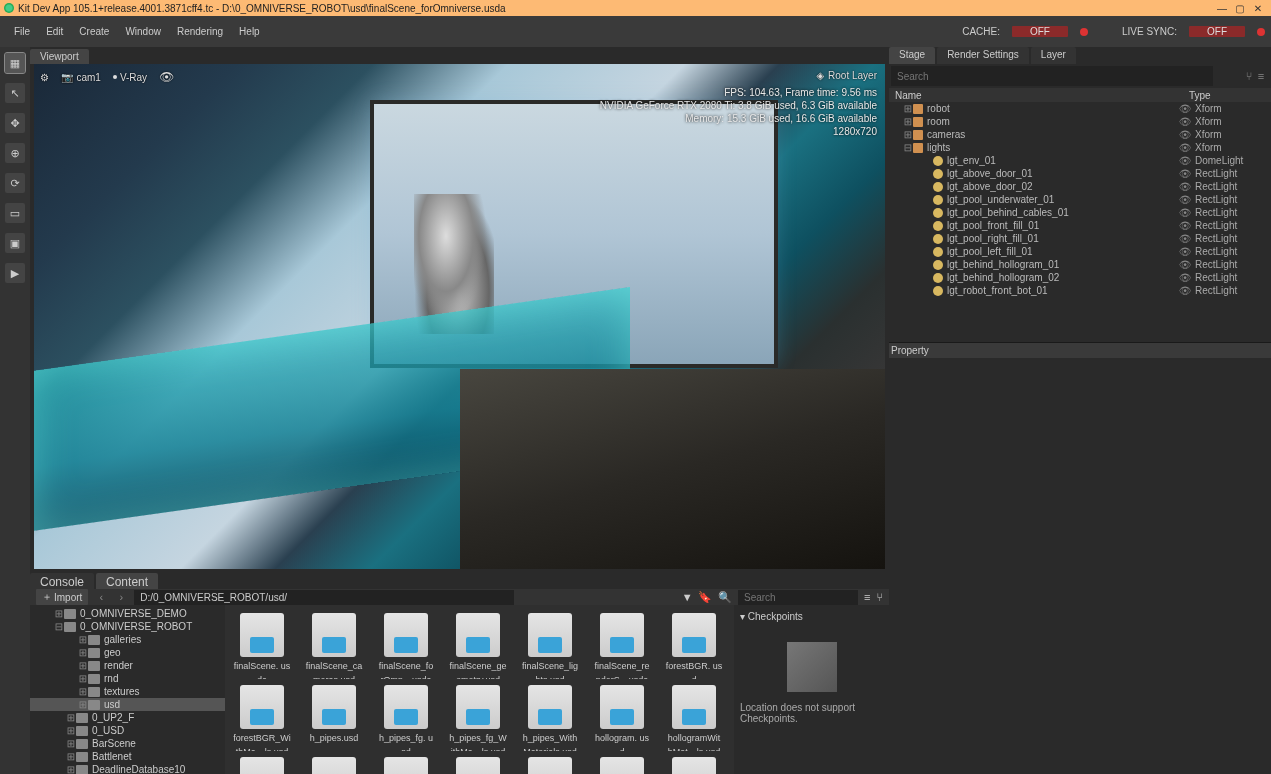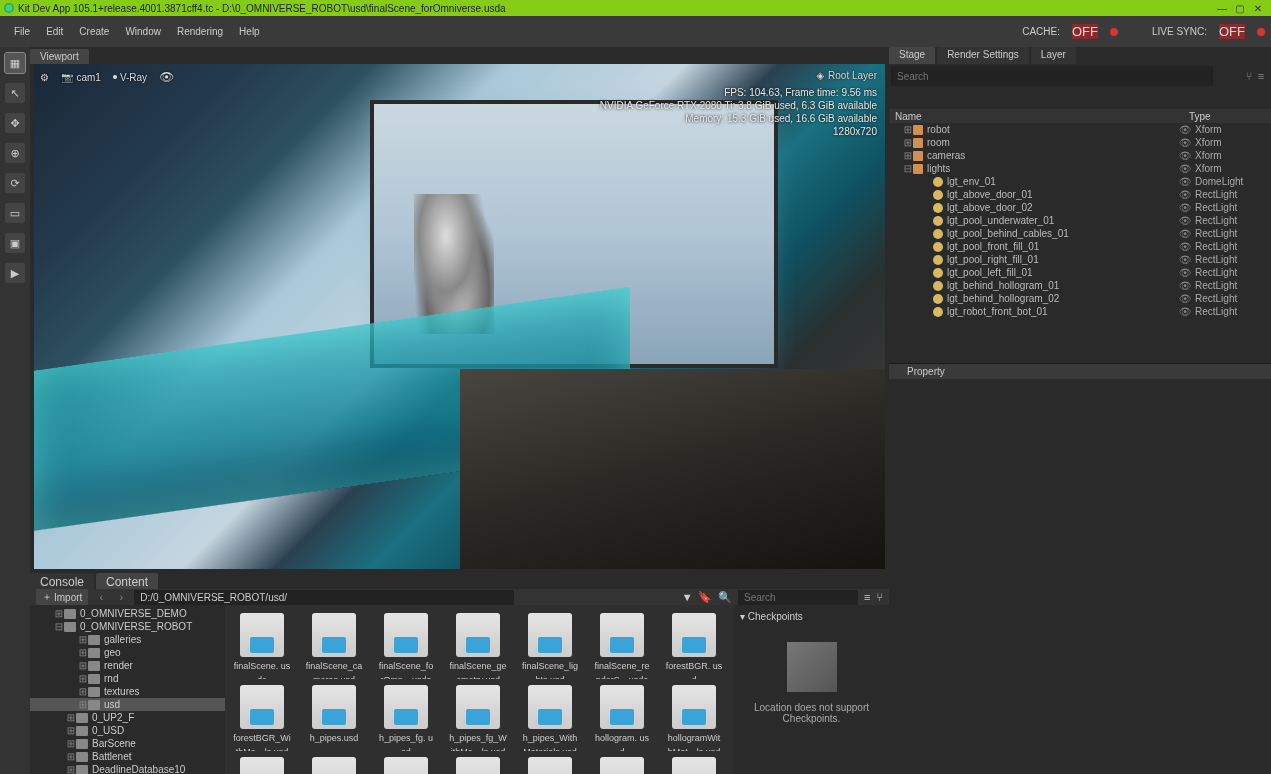--- a/index.html
+++ b/index.html
@@ -8,21 +8,21 @@
   font-size: 11px;
   background: #2a2a2a;
   color: #ccc;
   width: 1271px;
   height: 774px;
   overflow: hidden;
   user-select: none;
 }
 .titlebar {
   height: 16px;
-  background: #84cc16;
+  background: #fdba74;
   color: #222;
   display: flex;
   align-items: center;
   padding: 0 4px;
   font-size: 10px;
 }
 .titlebar .app-icon {
   width: 10px; height: 10px;
   background: radial-gradient(circle,#4c8 40%,#2a5 60%);
   border-radius: 50%;
@@ -37,23 +37,23 @@
   align-items: center;
   padding-left: 6px;
   font-size: 10px;
   color: #ccc;
 }
 .menubar .menu-item { padding: 0 8px; cursor: default; }
 .menubar .right { margin-left: auto; display: flex; align-items: center; padding-right: 6px; gap:12px;}
 .badge-off {
   background: #8b2a2a;
   color: #ddd;
-  padding: 0 0;
+  padding: 0 18px;
   border-radius: 1px;
-  font-size: 13px;
+  font-size: 10px;
 }
 .badge-red-dot {
   width: 8px; height: 8px; background: #d33; border-radius: 50%;
 }
 .main-row {
   display: flex;
   height: calc(774px - 16px - 17px);
 }
 .left-toolbar {
   width: 30px;
@@ -237,39 +237,39 @@
   padding: 6px;
   font-size:10px;
   display:flex; flex-direction:column; align-items:center;
 }
 .chk-header { align-self:flex-start; margin-bottom: 20px; text-align: center;}
 .chk-icon {
   width:50px; height:50px;
   background: linear-gradient(135deg,#777,#555);
   margin-bottom:10px;
 }
-.chk-text { text-align:center; color:#aaa;}
+.chk-text { text-align:left; color:#aaa;}
 
 .right-col {
   width: 382px;
   background: #2a2a2a;
   display:flex; flex-direction:column;
 }
 .stage-tabs { height:17px; display:flex; background:#2a2a2a;}
 .stage-tabs .tab { font-size:10px;}
 .stage-search {
   height: 20px; background:#222; border:none; color:#ccc;
   font-size:10px; padding:0 6px; margin: 2px 30px 2px 2px;
 }
 .stage-search-row { display:flex; align-items:center; padding-right:4px;}
 .stage-search-row input { flex:1;}
 .funnel { width:12px; text-align:center; color:#888;}
 .stage-header {
   height:14px; background:#333; display:flex; font-size:10px;
-  align-items:center; padding: 0 6px; margin-top: 21px;
+  align-items:center; padding: 0 6px;
 }
 .col-name { flex:1;}
 .col-vis { width:20px;}
 .col-type { width:76px;}
 .stage-tree {
   flex: 0 0 240px;
   overflow:hidden;
   font-size:10px;
 }
 .s-row {
@@ -284,21 +284,21 @@
 .s-vis { width:20px; text-align:center; color:#888;}
 .s-type { width:76px; color:#aaa;}
 .s-indent1 { padding-left: 14px;}
 .s-indent2 { padding-left: 34px;}
 .property-panel {
   flex:1;
   background:#2a2a2a;
   border-top: 1px solid #1a1a1a;
 }
 .property-header {
-  background:#3a3a3a; font-size:10px; padding:2px 18px;
+  background:#3a3a3a; font-size:10px; padding:2px 2px;
 }
 </style>
 </head>
 <body>
 
 <div class="titlebar">
   <div class="app-icon"></div>
   <span>Kit Dev App 105.1+release.4001.3871cff4.tc - D:\0_OMNIVERSE_ROBOT\usd\finalScene_forOmniverse.usda</span>
   <div class="spacer"></div>
   <div class="win-btn">—</div>

